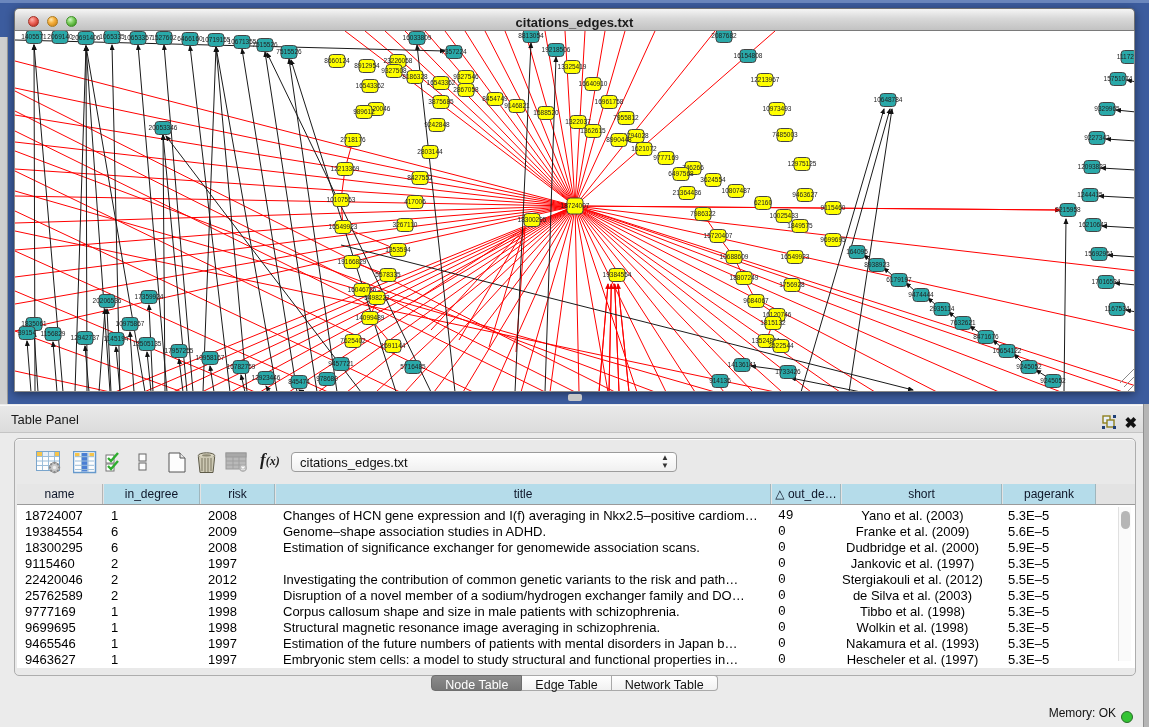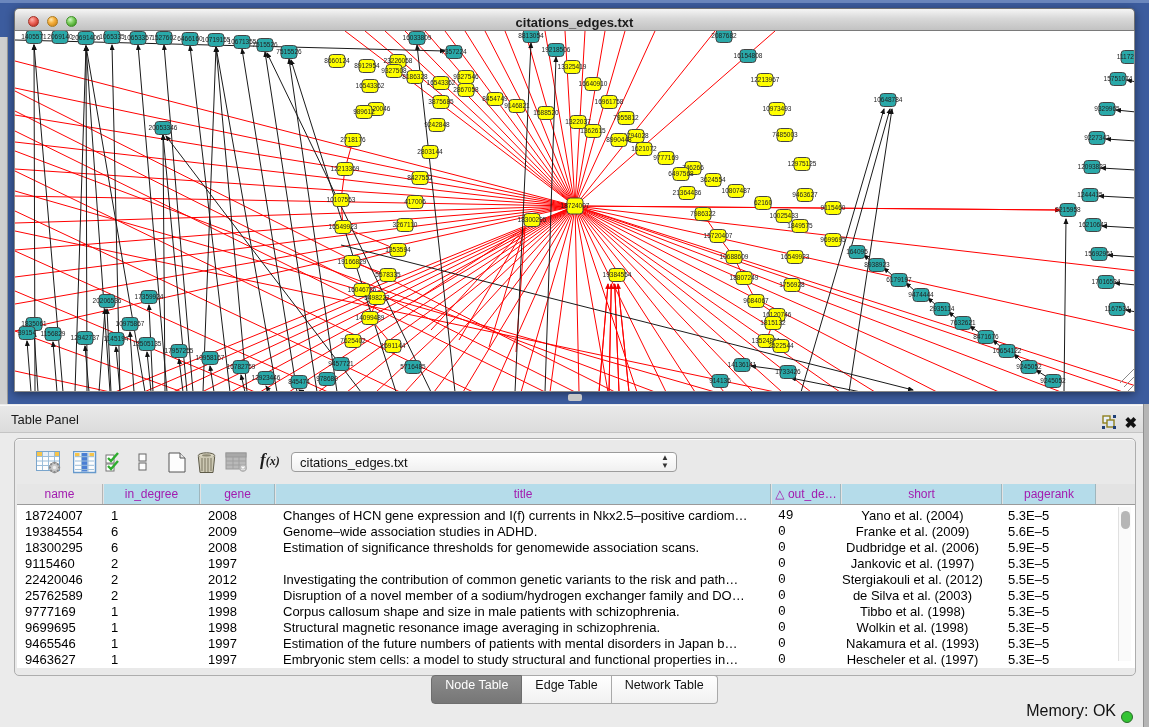--- a/index.html
+++ b/index.html
@@ -20,38 +20,38 @@
 #ptitle span { position:absolute; left:11px; top:6px; font-size:13px; color:#1a1a1a; }
 #pfloat { position:absolute; right:33px; top:9px; width:14px; height:14px; }
 #pclose { position:absolute; right:12px; top:8px; font-size:15px; font-weight:bold; color:#111; }
 #container { position:absolute; left:14px; top:34px; width:1122px; height:238px; background:#e9e9e9; border:1px solid #adadad; border-radius:5px; box-shadow:inset 0 1px 0 #fcfcfc; }
 #rightstrip { position:absolute; right:0; top:0; width:6px; height:323px; background:#b5b5b5; border-left:1px solid #8f8f8f; }
 .ticon { position:absolute; top:13px; }
 #combo { position:absolute; left:276px; top:13px; width:386px; height:20px; background:linear-gradient(#ffffff,#f0f0f0); border:1px solid #9c9c9c; border-radius:4px; font-size:13px; color:#111; padding:2px 0 0 8px; }
 #combo .updown { position:absolute; right:7px; top:1px; font-size:8px; color:#333; line-height:8px; text-align:center; }
 #table { position:absolute; left:2px; top:45px; width:1118px; height:184px; background:#fff; overflow:hidden; }
 #thead { position:relative; height:21px; border-bottom:1px solid #9a9a9a; background:#e3e3e3; margin-bottom:3px; }
-.th { position:absolute; top:0; height:20px; background:#b5dcea; border-right:1px solid #9fb6bd; font-size:12px; text-align:center; padding-top:3px; color:#a21caf; }
+.th { position:absolute; top:0; height:20px; background:#b5dcea; border-right:1px solid #9fb6bd; font-size:12px; text-align:center; padding-top:3px; color:#0f172a; }
 .tr { position:relative; height:16px; line-height:16px; font-size:13px; color:#000; white-space:nowrap; }
 .tr div { position:absolute; top:0; overflow:hidden; }
 .c0 { left:8px; width:90px; }
 .c1 { left:94px; width:90px; }
 .c2 { left:191px; width:70px; }
 .c3 { left:266px; width:490px; }
 .c4 { left:761px; width:64px;font-family:Liberation Mono, monospace; }
 .c5 { left:813px; width:165px; text-align:center; }
 .c6 { left:991px; width:90px; }
 #vscroll { position:absolute; right:4px; top:68px; width:13px; height:154px; background:#fafafa; border-left:1px solid #e0e0e0; }
 #vthumb { position:absolute; left:2px; top:4px; width:9px; height:18px; background:#b6b6b6; border-radius:5px; }
 #tabs { position:absolute; left:0; top:271px; width:100%; text-align:center; }
-.tab { display:inline-block; height:29px; font-size:12.5px; padding:2px 13px 0 13px; background:linear-gradient(#ffffff,#f1f1f1); border:1px solid #a9a9a9; border-left:none; color:#111; vertical-align:top; }
+.tab { display:inline-block; height:16px; font-size:12.5px; padding:2px 13px 0 13px; background:linear-gradient(#ffffff,#f1f1f1); border:1px solid #a9a9a9; border-left:none; color:#111; vertical-align:top; }
 .tab.first { border-left:1px solid #a9a9a9; border-radius:4px 0 0 4px; }
 .tab.last { border-radius:0 4px 4px 0; }
 .tab.sel { background:linear-gradient(#8c8c8c,#767676); color:#fff; border-color:#6e6e6e; }
-#memory { position:absolute; right:33px; bottom:7px; font-size:16px; color:#111; }
+#memory { position:absolute; right:33px; bottom:7px; font-size:12px; color:#111; }
 #memdot { position:absolute; right:16px; bottom:4px; width:12px; height:12px; border-radius:50%; background:#33c433; border:1.5px solid #2a6b2a; }
 </style></head>
 <body>
 <div id="page">
 <div id="top"></div>
 <div id="topedge"></div>
 <div id="leftsliver"></div>
 <div id="win">
   <div id="canvas">
         <svg width="1121" height="361" viewBox="0 0 1121 361" style="position:absolute;left:0;top:0;background:#fff">
@@ -747,51 +747,51 @@
       <path d="M8 5v12M14 5v12M1 9h20M1 13h20" stroke="#9f9f9f"></path>
       <circle cx="18" cy="16" r="3.4" fill="#c3c3c3" stroke="#adadad"></circle>
       <path d="M16.5 14.5l3 3M19.5 14.5l-3 3" stroke="#fff" stroke-width="1.2"></path>
     </svg>
     <div class="ticon" style="left:245px;top:11px;font-size:17px;font-style:italic;font-weight:bold;color:#1a1a1a;font-family:'Liberation Serif',serif">f<span style="font-size:12px">(x)</span></div>
     <div id="combo">citations_edges.txt<div class="updown">▲<br>▼</div></div>
     <div id="table">
       <div id="thead">
         <div class="th" style="left:0;width:86px;background:#e6e6e6;border-right:1px solid #b5b5b5">name</div>
         <div class="th" style="left:87px;width:96px">in_degree</div>
-        <div class="th" style="left:184px;width:74px">gene</div>
+        <div class="th" style="left:184px;width:74px">risk</div>
         <div class="th" style="left:259px;width:495px">title</div>
         <div class="th" style="left:755px;width:69px">△ out_de…</div>
         <div class="th" style="left:825px;width:160px">short</div>
         <div class="th" style="left:986px;width:93px">pagerank</div>
       </div>
       <div class="tr">
             <div class="c0">18724007</div>
             <div class="c1">1</div>
             <div class="c2">2008</div>
-            <div class="c3">Changes of HCN gene expression and I(f) currents in Nkx2.5–positive cardiom…</div>
+            <div class="c3">Changes of HCN gene expression and I(f) averaging in Nkx2.5–positive cardiom…</div>
             <div class="c4">49</div>
-            <div class="c5">Yano et al. (2004)</div>
+            <div class="c5">Yano et al. (2003)</div>
             <div class="c6">5.3E–5</div>
           </div>
 <div class="tr">
             <div class="c0">19384554</div>
             <div class="c1">6</div>
             <div class="c2">2009</div>
-            <div class="c3">Genome–wide association studies in ADHD.</div>
+            <div class="c3">Genome–shape association studies in ADHD.</div>
             <div class="c4">0</div>
             <div class="c5">Franke et al. (2009)</div>
             <div class="c6">5.6E–5</div>
           </div>
 <div class="tr">
             <div class="c0">18300295</div>
             <div class="c1">6</div>
             <div class="c2">2008</div>
-            <div class="c3">Estimation of significance thresholds for genomewide association scans.</div>
+            <div class="c3">Estimation of significance exchanger for genomewide association scans.</div>
             <div class="c4">0</div>
-            <div class="c5">Dudbridge et al. (2006)</div>
+            <div class="c5">Dudbridge et al. (2000)</div>
             <div class="c6">5.9E–5</div>
           </div>
 <div class="tr">
             <div class="c0">9115460</div>
             <div class="c1">2</div>
             <div class="c2">1997</div>
             <div class="c4">0</div>
             <div class="c5">Jankovic et al. (1997)</div>
             <div class="c6">5.3E–5</div>
           </div>

